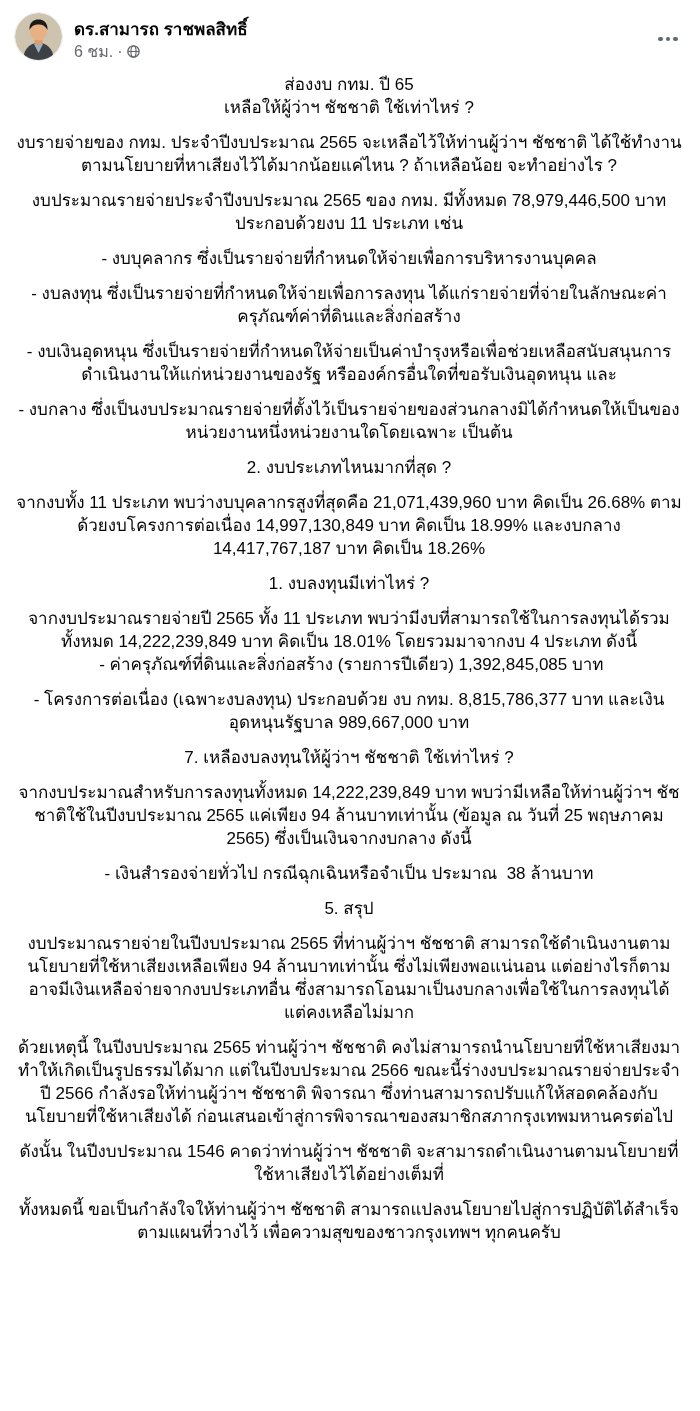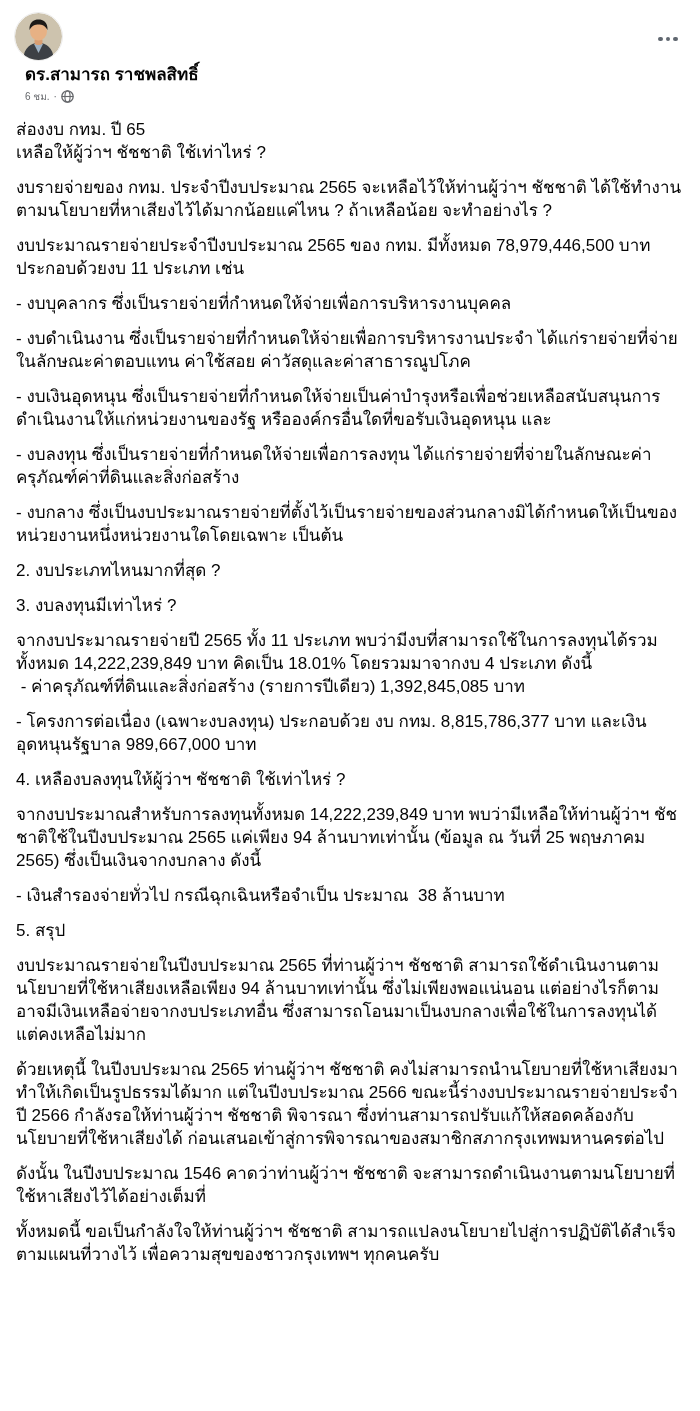--- a/index.html
+++ b/index.html
@@ -13,24 +13,23 @@
     font-family: "Liberation Sans", "DejaVu Sans", sans-serif;
     color: #050505;
   }
   .post {
     width: 700px;
     background: #ffffff;
   }
   
   .header {
     display: flex;
-    align-items: flex-start;
+    align-items: flex-end;
     padding: 12px 17px 4px 14px;
     position: relative;
-    flex-direction: column;
   }
   .avatar {
     width: 49px;
     height: 49px;
     border-radius: 50%;
     overflow: hidden;
     flex: 0 0 auto;
     cursor: pointer;
     border: 1px solid rgba(0,0,0,0.08);
     box-sizing: border-box;
@@ -47,21 +46,21 @@
     font-weight: 700;
     line-height: 21px;
     color: #050505;
     cursor: pointer;
   }
   .meta {
     display: flex;
     align-items: center;
     gap: 4px;
     margin-top: 2px;
-    font-size: 10px;
+    font-size: 16px;
     line-height: 19px;
     color: #65676b;
   }
   .meta .timestamp { cursor: pointer; }
   .meta .sep { color: #65676b; }
   .globe { display: inline-flex; align-items: center; }
   .more {
     position: absolute;
     right: 14px;
     top: 24px;
@@ -88,20 +87,21 @@
     padding: 8px 18px 16px 16px;
     font-size: 17px;
     line-height: 23px;
     color: #050505;
   }
   .body p {
     margin: 0 0 12px 0;
     white-space: pre-wrap;
     overflow-wrap: break-word;
     word-break: break-word;
+    text-align: center;
   }
   .body p:last-child { margin-bottom: 0; }
 </style>
 </head>
 <body>
 
 <div class="post">
 
   <div class="header">
 
@@ -145,29 +145,29 @@
         </span>
     </button>
 
   </div>
 
   <div class="body" id="post-body">
       <p>ส่องงบ กทม. ปี 65<br>เหลือให้ผู้ว่าฯ ชัชชาติ ใช้เท่าไหร่ ?</p>
       <p>งบรายจ่ายของ กทม. ประจำปีงบประมาณ 2565 จะเหลือไว้ให้ท่านผู้ว่าฯ ชัชชาติ ได้ใช้ทำงานตามนโยบายที่หาเสียงไว้ได้มากน้อยแค่ไหน ? ถ้าเหลือน้อย จะทำอย่างไร ?</p>
       <p>งบประมาณรายจ่ายประจำปีงบประมาณ 2565 ของ กทม. มีทั้งหมด 78,979,446,500 บาท ประกอบด้วยงบ 11 ประเภท เช่น</p>
       <p>- งบบุคลากร ซึ่งเป็นรายจ่ายที่กำหนดให้จ่ายเพื่อการบริหารงานบุคคล</p>
-      <p>- งบดำเนินงาน ซึ่งเป็นรายจ่ายที่กำหนดให้จ่ายเพื่อการบริหารงานประจำ ได้แก่รายจ่ายที่จ่ายในลักษณะค่าตอบแทน ค่าใช้สอย ค่าวัสดุและค่าสาธารณูปโภค</p>
+      <p>- งบลงทุน ซึ่งเป็นรายจ่ายที่กำหนดให้จ่ายเพื่อการลงทุน ได้แก่รายจ่ายที่จ่ายในลักษณะค่าครุภัณฑ์ค่าที่ดินและสิ่งก่อสร้าง</p>
       <p>- งบเงินอุดหนุน ซึ่งเป็นรายจ่ายที่กำหนดให้จ่ายเป็นค่าบำรุงหรือเพื่อช่วยเหลือสนับสนุนการดำเนินงานให้แก่หน่วยงานของรัฐ หรือองค์กรอื่นใดที่ขอรับเงินอุดหนุน และ</p>
-      <p>- งบลงทุน ซึ่งเป็นรายจ่ายที่กำหนดให้จ่ายเพื่อการลงทุน ได้แก่รายจ่ายที่จ่ายในลักษณะค่าครุภัณฑ์ค่าที่ดินและสิ่งก่อสร้าง</p>
       <p>- งบกลาง ซึ่งเป็นงบประมาณรายจ่ายที่ตั้งไว้เป็นรายจ่ายของส่วนกลางมิได้กำหนดให้เป็นของหน่วยงานหนึ่งหน่วยงานใดโดยเฉพาะ เป็นต้น</p>
       <p>2. งบประเภทไหนมากที่สุด ?</p>
-      <p>3. งบลงทุนมีเท่าไหร่ ?</p>
+      <p>จากงบทั้ง 11 ประเภท พบว่างบบุคลากรสูงที่สุดคือ 21,071,439,960 บาท คิดเป็น 26.68% ตามด้วยงบโครงการต่อเนื่อง 14,997,130,849 บาท คิดเป็น 18.99% และงบกลาง 14,417,767,187 บาท คิดเป็น 18.26%</p>
+      <p>1. งบลงทุนมีเท่าไหร่ ?</p>
       <p>จากงบประมาณรายจ่ายปี 2565 ทั้ง 11 ประเภท พบว่ามีงบที่สามารถใช้ในการลงทุนได้รวมทั้งหมด 14,222,239,849 บาท คิดเป็น 18.01% โดยรวมมาจากงบ 4 ประเภท ดังนี้<br> - ค่าครุภัณฑ์ที่ดินและสิ่งก่อสร้าง (รายการปีเดียว) 1,392,845,085 บาท</p>
       <p>- โครงการต่อเนื่อง (เฉพาะงบลงทุน) ประกอบด้วย งบ กทม. 8,815,786,377 บาท และเงินอุดหนุนรัฐบาล 989,667,000 บาท</p>
-      <p>4. เหลืองบลงทุนให้ผู้ว่าฯ ชัชชาติ ใช้เท่าไหร่ ?</p>
+      <p>7. เหลืองบลงทุนให้ผู้ว่าฯ ชัชชาติ ใช้เท่าไหร่ ?</p>
       <p>จากงบประมาณสำหรับการลงทุนทั้งหมด 14,222,239,849 บาท พบว่ามีเหลือให้ท่านผู้ว่าฯ ชัชชาติใช้ในปีงบประมาณ 2565 แค่เพียง 94 ล้านบาทเท่านั้น (ข้อมูล ณ วันที่ 25 พฤษภาคม 2565) ซึ่งเป็นเงินจากงบกลาง ดังนี้</p>
       <p>- เงินสำรองจ่ายทั่วไป กรณีฉุกเฉินหรือจำเป็น ประมาณ  38 ล้านบาท</p>
       <p>5. สรุป</p>
       <p>งบประมาณรายจ่ายในปีงบประมาณ 2565 ที่ท่านผู้ว่าฯ ชัชชาติ สามารถใช้ดำเนินงานตามนโยบายที่ใช้หาเสียงเหลือเพียง 94 ล้านบาทเท่านั้น ซึ่งไม่เพียงพอแน่นอน แต่อย่างไรก็ตามอาจมีเงินเหลือจ่ายจากงบประเภทอื่น ซึ่งสามารถโอนมาเป็นงบกลางเพื่อใช้ในการลงทุนได้ แต่คงเหลือไม่มาก</p>
       <p>ด้วยเหตุนี้ ในปีงบประมาณ 2565 ท่านผู้ว่าฯ ชัชชาติ คงไม่สามารถนำนโยบายที่ใช้หาเสียงมาทำให้เกิดเป็นรูปธรรมได้มาก แต่ในปีงบประมาณ 2566 ขณะนี้ร่างงบประมาณรายจ่ายประจำปี 2566 กำลังรอให้ท่านผู้ว่าฯ ชัชชาติ พิจารณา ซึ่งท่านสามารถปรับแก้ให้สอดคล้องกับนโยบายที่ใช้หาเสียงได้ ก่อนเสนอเข้าสู่การพิจารณาของสมาชิกสภากรุงเทพมหานครต่อไป</p>
       <p>ดังนั้น ในปีงบประมาณ 1546 คาดว่าท่านผู้ว่าฯ ชัชชาติ จะสามารถดำเนินงานตามนโยบายที่ใช้หาเสียงไว้ได้อย่างเต็มที่</p>
       <p>ทั้งหมดนี้ ขอเป็นกำลังใจให้ท่านผู้ว่าฯ ชัชชาติ สามารถแปลงนโยบายไปสู่การปฏิบัติได้สำเร็จตามแผนที่วางไว้ เพื่อความสุขของชาวกรุงเทพฯ ทุกคนครับ</p>
     </div>
 
 </div>

